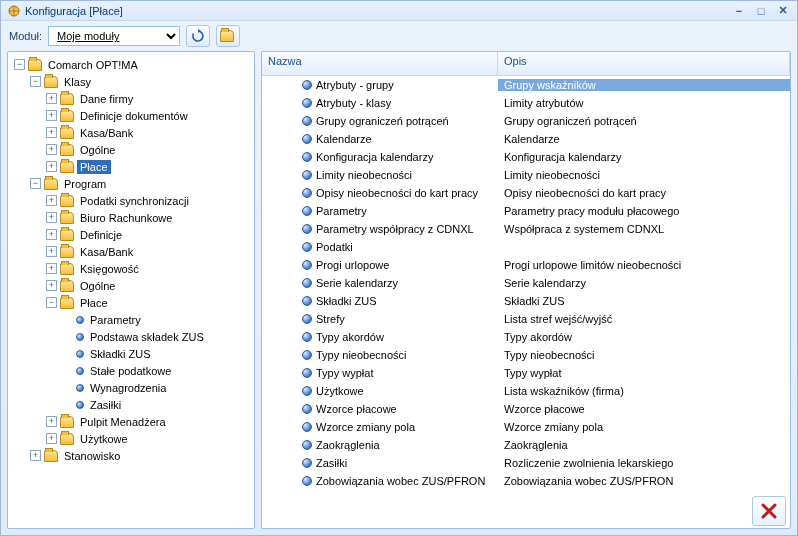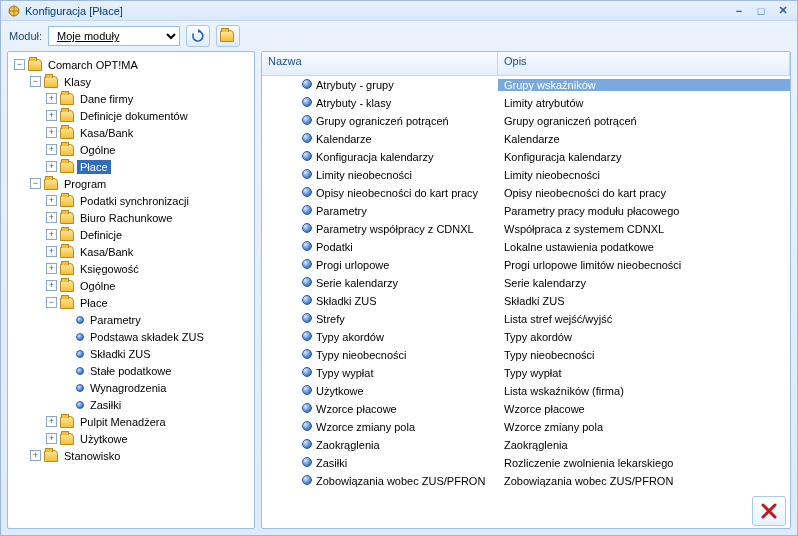--- a/index.html
+++ b/index.html
@@ -16,21 +16,21 @@
 .content { flex: 1; display: flex; gap: 6px; padding: 0 6px 6px 6px; min-height: 0; }
 .panel { border: 1px solid #9abfe6; background: #ffffff; border-radius: 2px; }
 .left { width: 248px; overflow: auto; padding: 4px 0; }
 .right { flex: 1; display: flex; flex-direction: column; overflow: hidden; }
 .listhdr { display: flex; height: 24px; background: linear-gradient(#f8fbff,#e3eefb); border-bottom: 1px solid #c3d8ef; }
 .listhdr .col { padding: 3px 6px; color: #1a4f8a; border-right: 1px solid #c3d8ef; }
 .col-name { width: 236px; }
 .col-desc { flex: 1; }
 .listbody { flex: 1; overflow: auto; }
 .row { display: flex; height: 18px; align-items: center; cursor: default; }
-.row .c1 { width: 236px; padding-left: 40px; display: flex; gap: 4px; }
+.row .c1 { width: 236px; padding-left: 40px; display: flex; align-items: center; gap: 4px; }
 .row .c2 { flex: 1; padding-left: 6px; }
 .row.sel .c2 { background: #7aa9e0; color: #fff; }
 .footer { height: 34px; display: flex; justify-content: flex-end; align-items: center; padding-right: 4px; }
 .closebtn { width: 34px; height: 30px; border: 1px solid #a9c9ea; background: linear-gradient(#ffffff,#e8f1fc); border-radius: 3px; display: flex; align-items: center; justify-content: center; cursor: pointer; }
 
 .tree ul { list-style: none; padding-left: 16px; }
 .tree > ul { padding-left: 6px; }
 .tree li { white-space: nowrap; }
 .tree .node { display: flex; align-items: center; height: 17px; padding-right: 6px; cursor: default; }
 .tree .exp { width: 11px; height: 11px; border: 1px solid #8aa9c5; background: #fff; display: inline-flex; align-items: center; justify-content: center; font-size: 9px; line-height: 9px; margin-right: 3px; cursor: pointer; color: #2d63a3; }
@@ -334,21 +334,20 @@
               <span class="ball"></span>
               <span>Parametry współpracy z CDNXL</span>
             </div>
   <div class="c2">Współpraca z systemem CDNXL</div>
           </div>
           <div class="row">
             <div class="c1">
               <span class="ball"></span>
               <span>Podatki</span>
             </div>
-  <div class="c2">Lokalne ustawienia podatkowe</div>
           </div>
           <div class="row">
             <div class="c1">
               <span class="ball"></span>
               <span>Progi urlopowe</span>
             </div>
   <div class="c2">Progi urlopowe limitów nieobecności</div>
           </div>
           <div class="row">
             <div class="c1">

